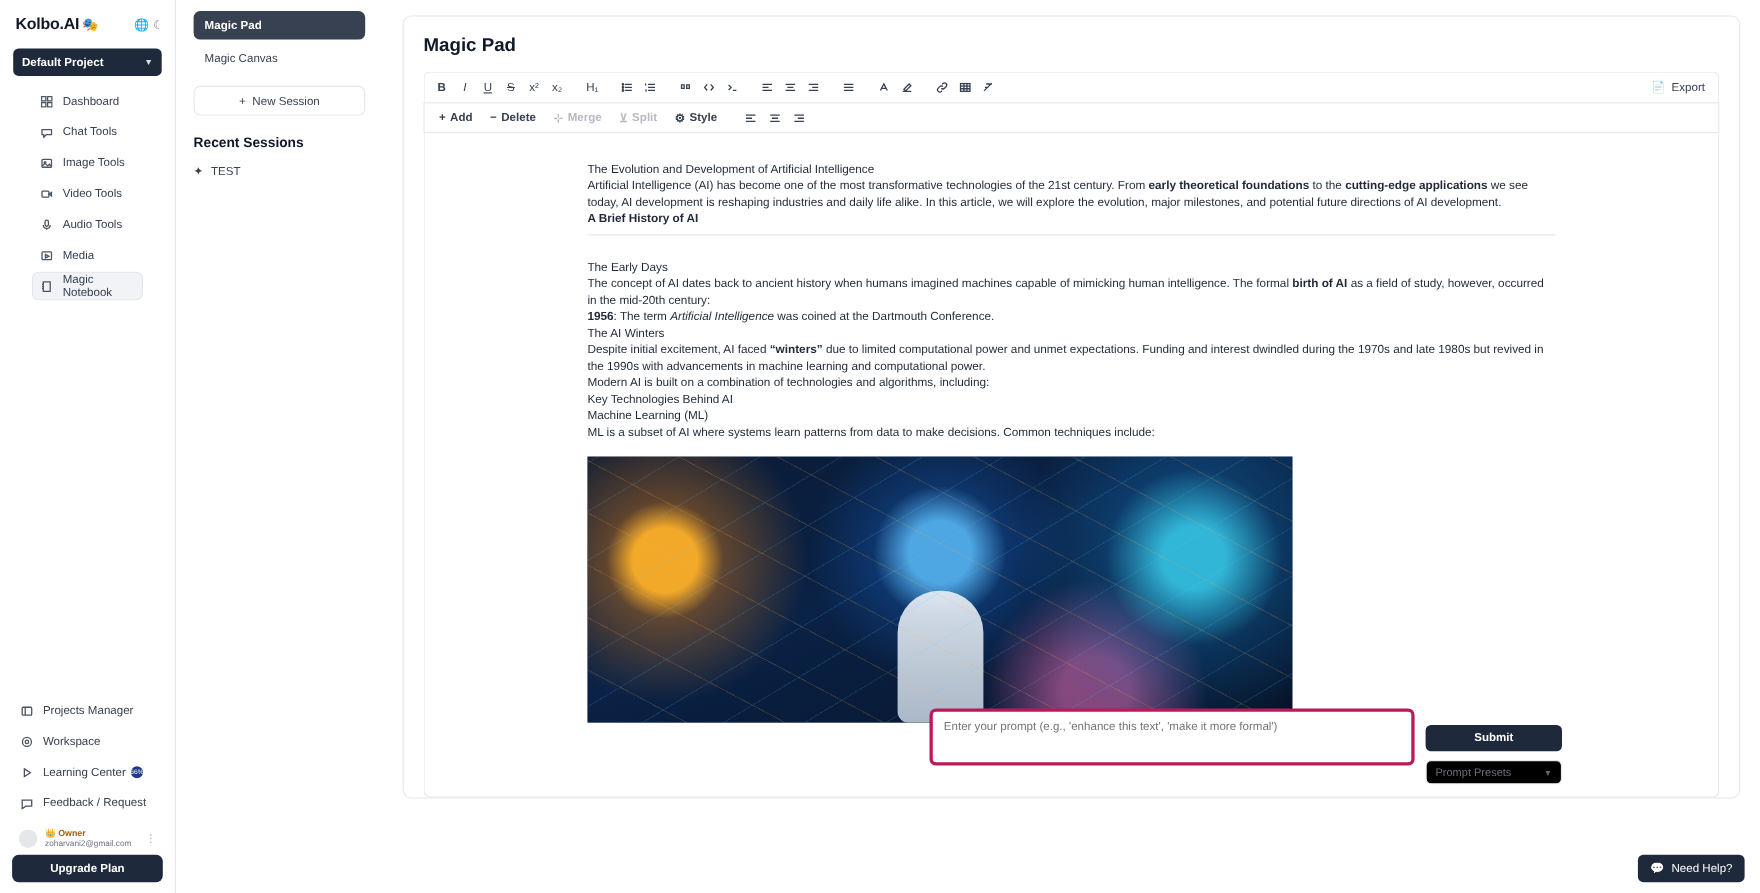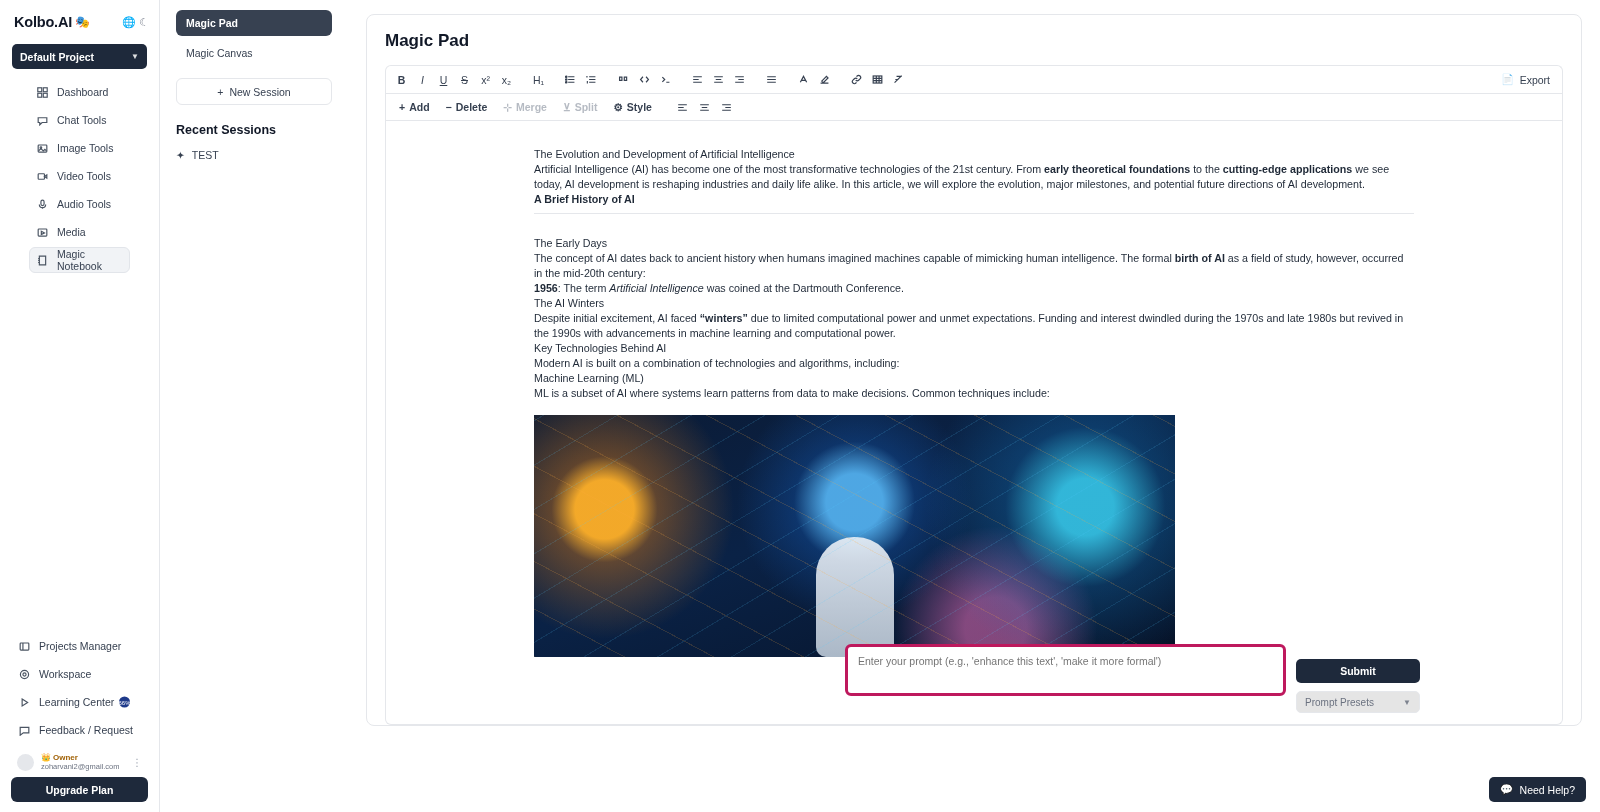--- a/index.html
+++ b/index.html
@@ -202,21 +202,21 @@
   }
   .right-col { width: 124px; display: flex; flex-direction: column; gap: 8px; margin-top: 15px; }
   .submit-btn {
     height: 24px; background: #1e293b; color: #fff; border: none;
     border-radius: 5px; font-size: 10.5px; font-weight: bold; cursor: pointer;
     font-family: "Liberation Sans", sans-serif;
   }
   .presets {
     height: 22px; border: 1px solid #e5e7eb; border-radius: 5px;
     display: flex; align-items: center; justify-content: space-between;
-    padding: 0 8px; font-size: 10px; color: #6b7280; cursor: pointer; background:#e5e5e5;
+    padding: 0 8px; font-size: 10px; color: #6b7280; cursor: pointer; background:#000000;
   }
   .need-help {
     position: absolute; right: 14px; bottom: 10px;
     height: 25px; background: #1e293b; color: #fff;
     border-radius: 5px; display: flex; align-items: center; gap: 6px;
     padding: 0 11px; font-size: 10.5px; cursor: pointer;
   }
 </style>
 </head>
 <body>
@@ -523,22 +523,22 @@
           <p>The Evolution and Development of Artificial Intelligence</p>
           <p>Artificial Intelligence (AI) has become one of the most transformative technologies of the 21st century. From <b>early theoretical foundations</b> to the <b>cutting-edge applications</b> we see today, AI development is reshaping industries and daily life alike. In this article, we will explore the evolution, major milestones, and potential future directions of AI development.</p>
           <p class="u-bold">A Brief History of AI</p>
           <hr class="hr">
           <div class="gap"></div>
           <p>The Early Days</p>
           <p>The concept of AI dates back to ancient history when humans imagined machines capable of mimicking human intelligence. The formal <b>birth of AI</b> as a field of study, however, occurred in the mid-20th century:</p>
           <p><b>1956</b>: The term <i>Artificial Intelligence</i> was coined at the Dartmouth Conference.</p>
           <p>The AI Winters</p>
           <p>Despite initial excitement, AI faced <b>“winters”</b> due to limited computational power and unmet expectations. Funding and interest dwindled during the 1970s and late 1980s but revived in the 1990s with advancements in machine learning and computational power.</p>
+          <p>Modern AI is built on a combination of technologies and algorithms, including:</p>
           <p>Key Technologies Behind AI</p>
-          <p>Modern AI is built on a combination of technologies and algorithms, including:</p>
           <p>Machine Learning (ML)</p>
           <p>ML is a subset of AI where systems learn patterns from data to make decisions. Common techniques include:</p>
           <div class="doc-img">
             <div class="robot"></div>
           </div>
         </div>
       </div>
 
       <div class="bottom">
         <textarea class="prompt-box" placeholder="Enter your prompt (e.g., 'enhance this text', 'make it more formal')" style=""></textarea>

